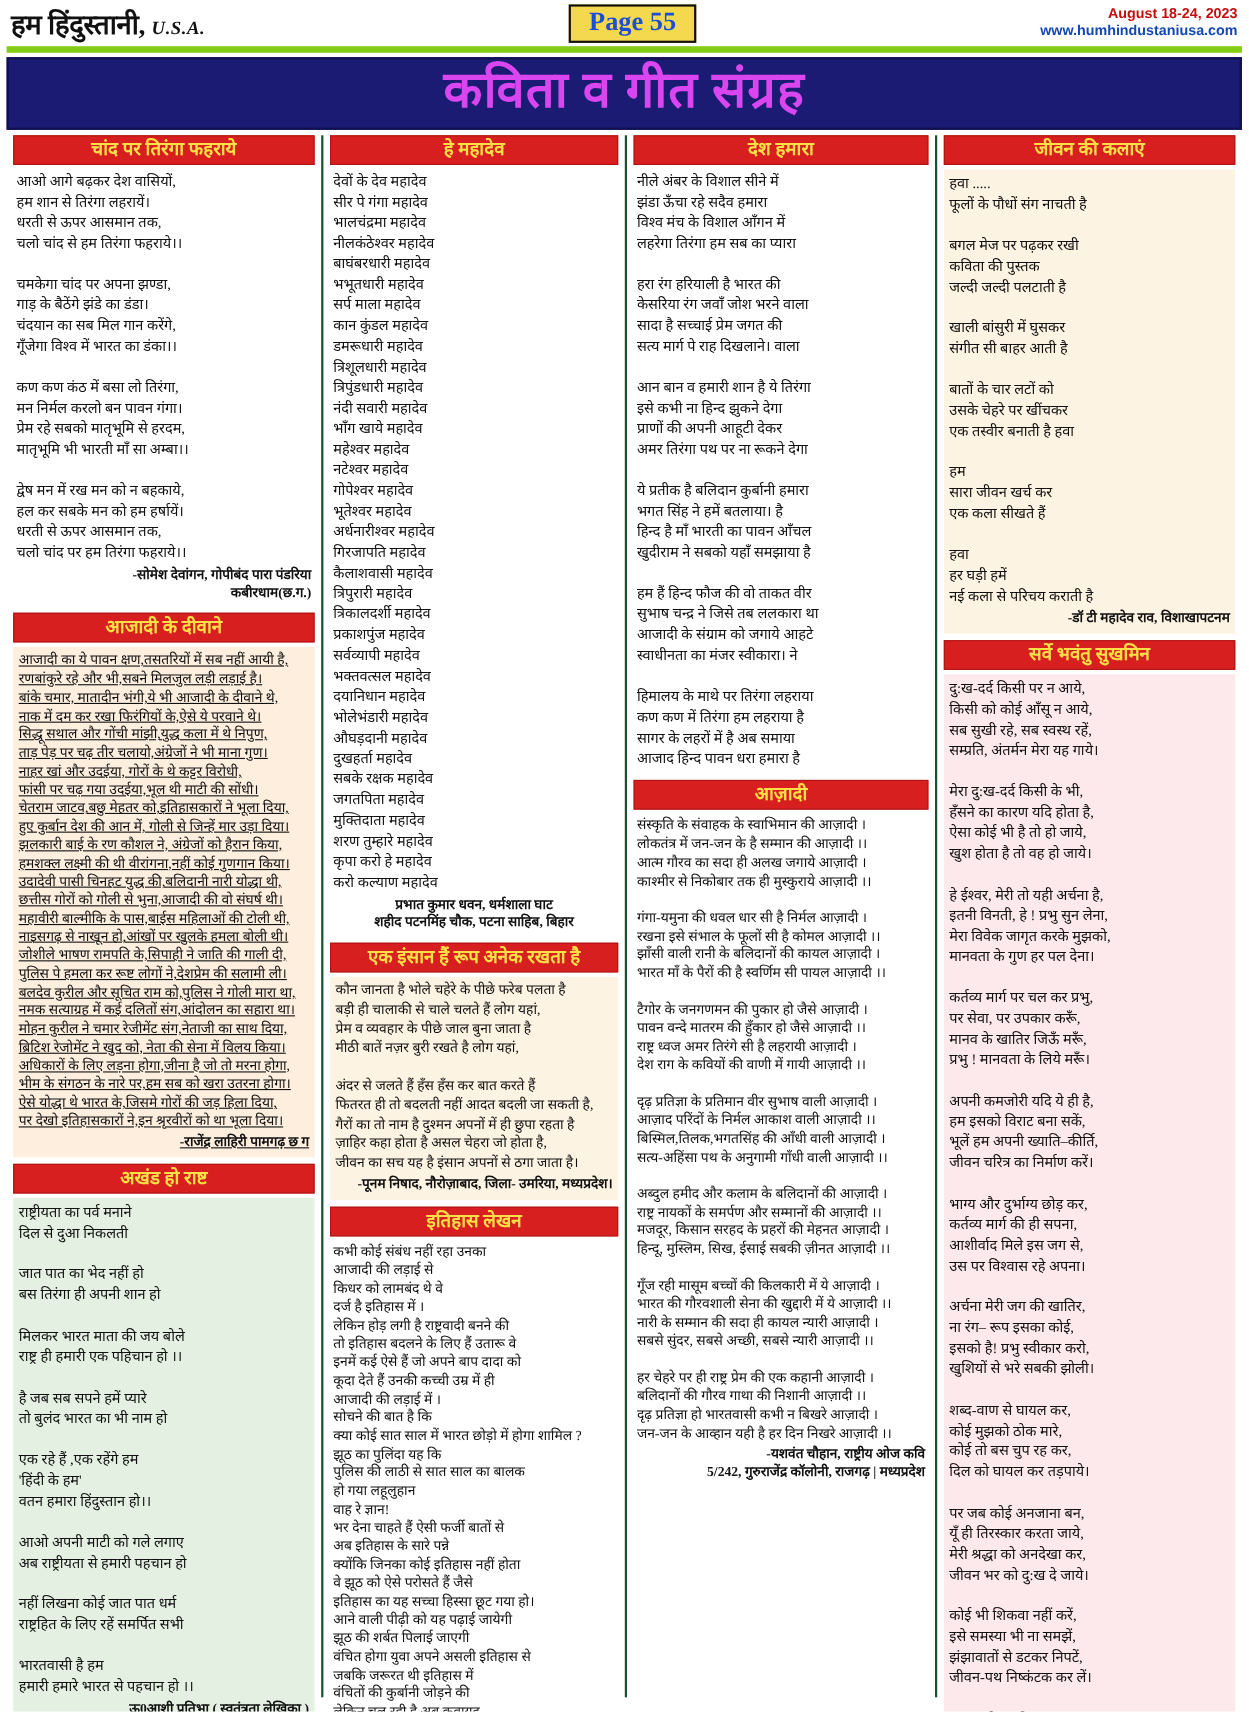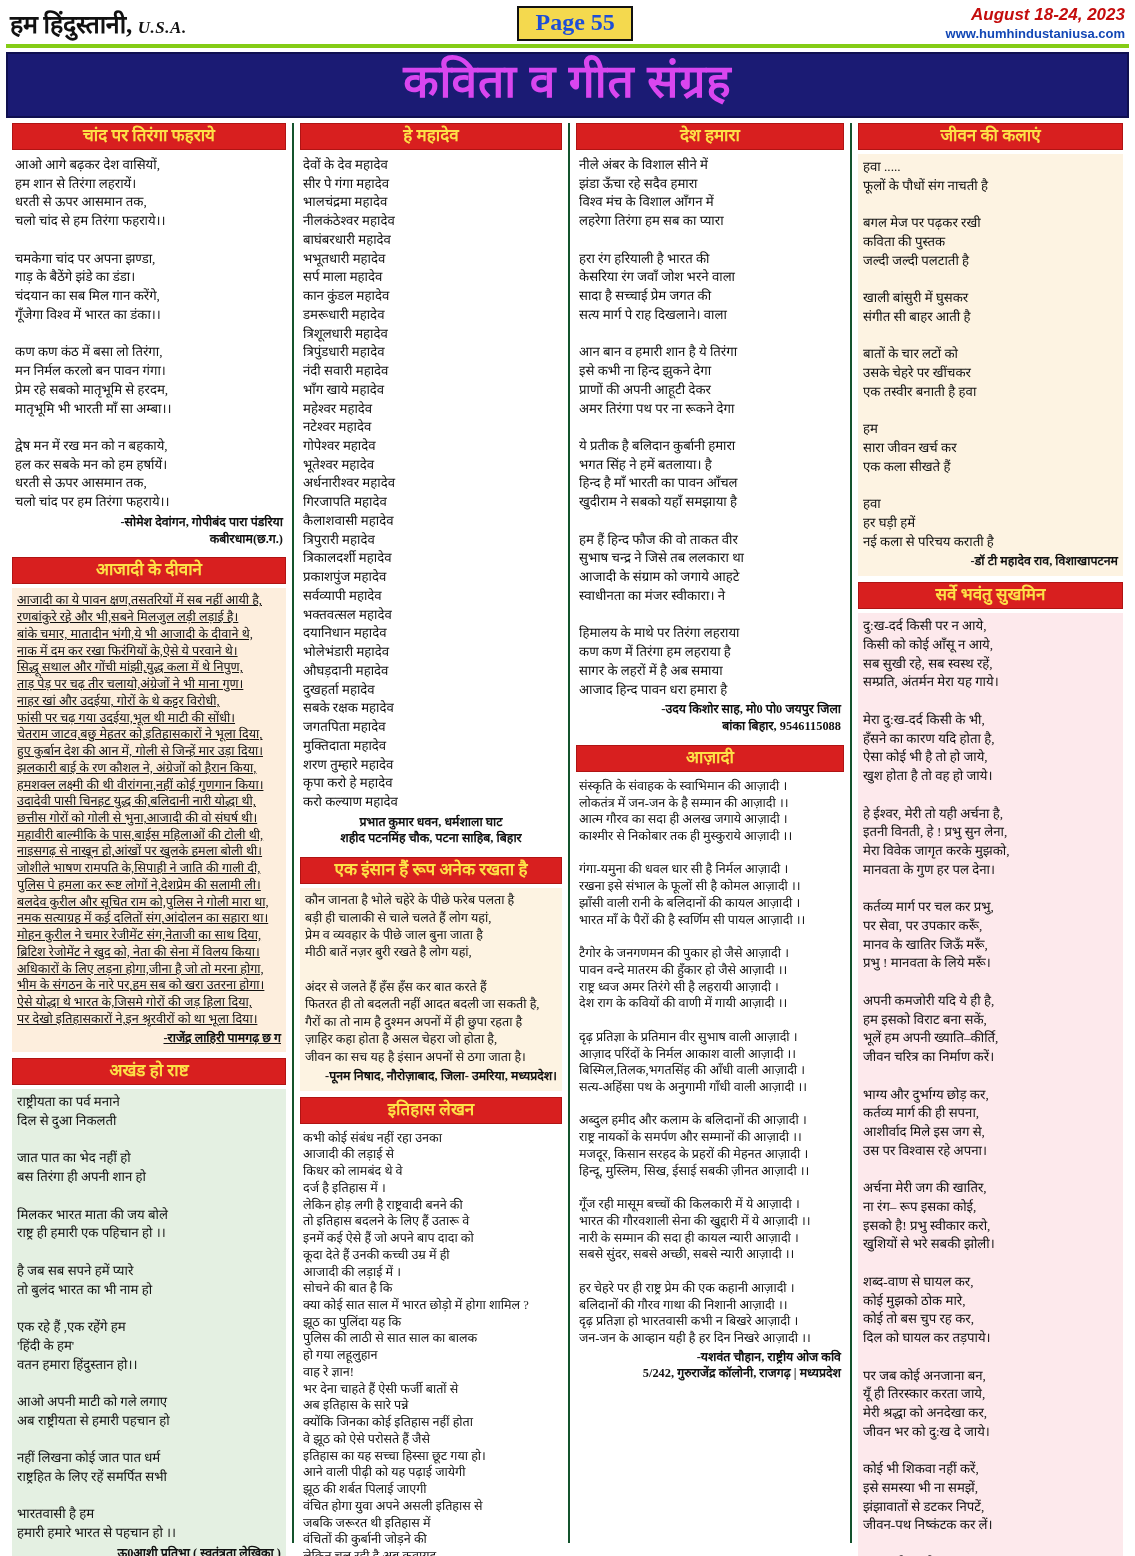--- a/index.html
+++ b/index.html
@@ -16,24 +16,24 @@
   .page {
     width: 1135px;
     height: 1556px;
     padding: 4px 6px 6px 6px;
     position: relative;
   }
 
   
   .masthead {
     display: flex;
-    align-items: center;
+    align-items: flex-start;
     justify-content: space-between;
     height: 44px;
-    border-bottom: 4px solid #84cc16;
+    border-bottom: 6px solid #84cc16;
     padding: 0 4px 2px 4px;
   }
   .brand {
     font-family: "Liberation Serif", serif;
     font-weight: bold;
     font-size: 25px;
     color: #111;
     letter-spacing: -0.3px;
     white-space: nowrap;
   }
@@ -54,22 +54,21 @@
     margin-left: 18px;
   }
   .mast-right {
     text-align: right;
     line-height: 1.25;
     flex: 0 0 auto;
   }
   .mast-date {
     color: #c40d0d;
     font-weight: bold;
-    font-size: 17px;
-    font-style: italic;
+    font-size: 13px;
   }
   .mast-url {
     color: #1247b5;
     font-weight: bold;
     font-size: 13px;
   }
 
   
   .banner {
     margin-top: 4px;
@@ -393,22 +392,20 @@
 
 हम हैं हिन्द फौज की वो ताकत वीर
 सुभाष चन्द्र ने जिसे तब ललकारा था
 आजादी के संग्राम को जगाये आहटे
 स्वाधीनता का मंजर स्वीकारा।   ने
 
 हिमालय के माथे पर तिरंगा  लहराया
 कण कण में तिरंगा हम लहराया   है
 सागर के लहरों में है अब        समाया
 आजाद हिन्द पावन धरा हमारा     है</div>
-          <div class="credit">-उदय किशोर साह, मो0 पो0 जयपुर जिला
-बांका बिहार, 9546115088</div>
         </div>
       </div>
 
       <div class="block">
         <div class="hdr">आज़ादी</div>
         <div class="tint-white">
           <div class="poem small tight">संस्कृति के संवाहक के स्वाभिमान की आज़ादी ।
 लोकतंत्र में जन-जन के है सम्मान की आज़ादी ।।
 आत्म गौरव का सदा ही अलख जगाये आज़ादी ।
 काश्मीर से निकोबार तक ही मुस्कुराये आज़ादी ।।

